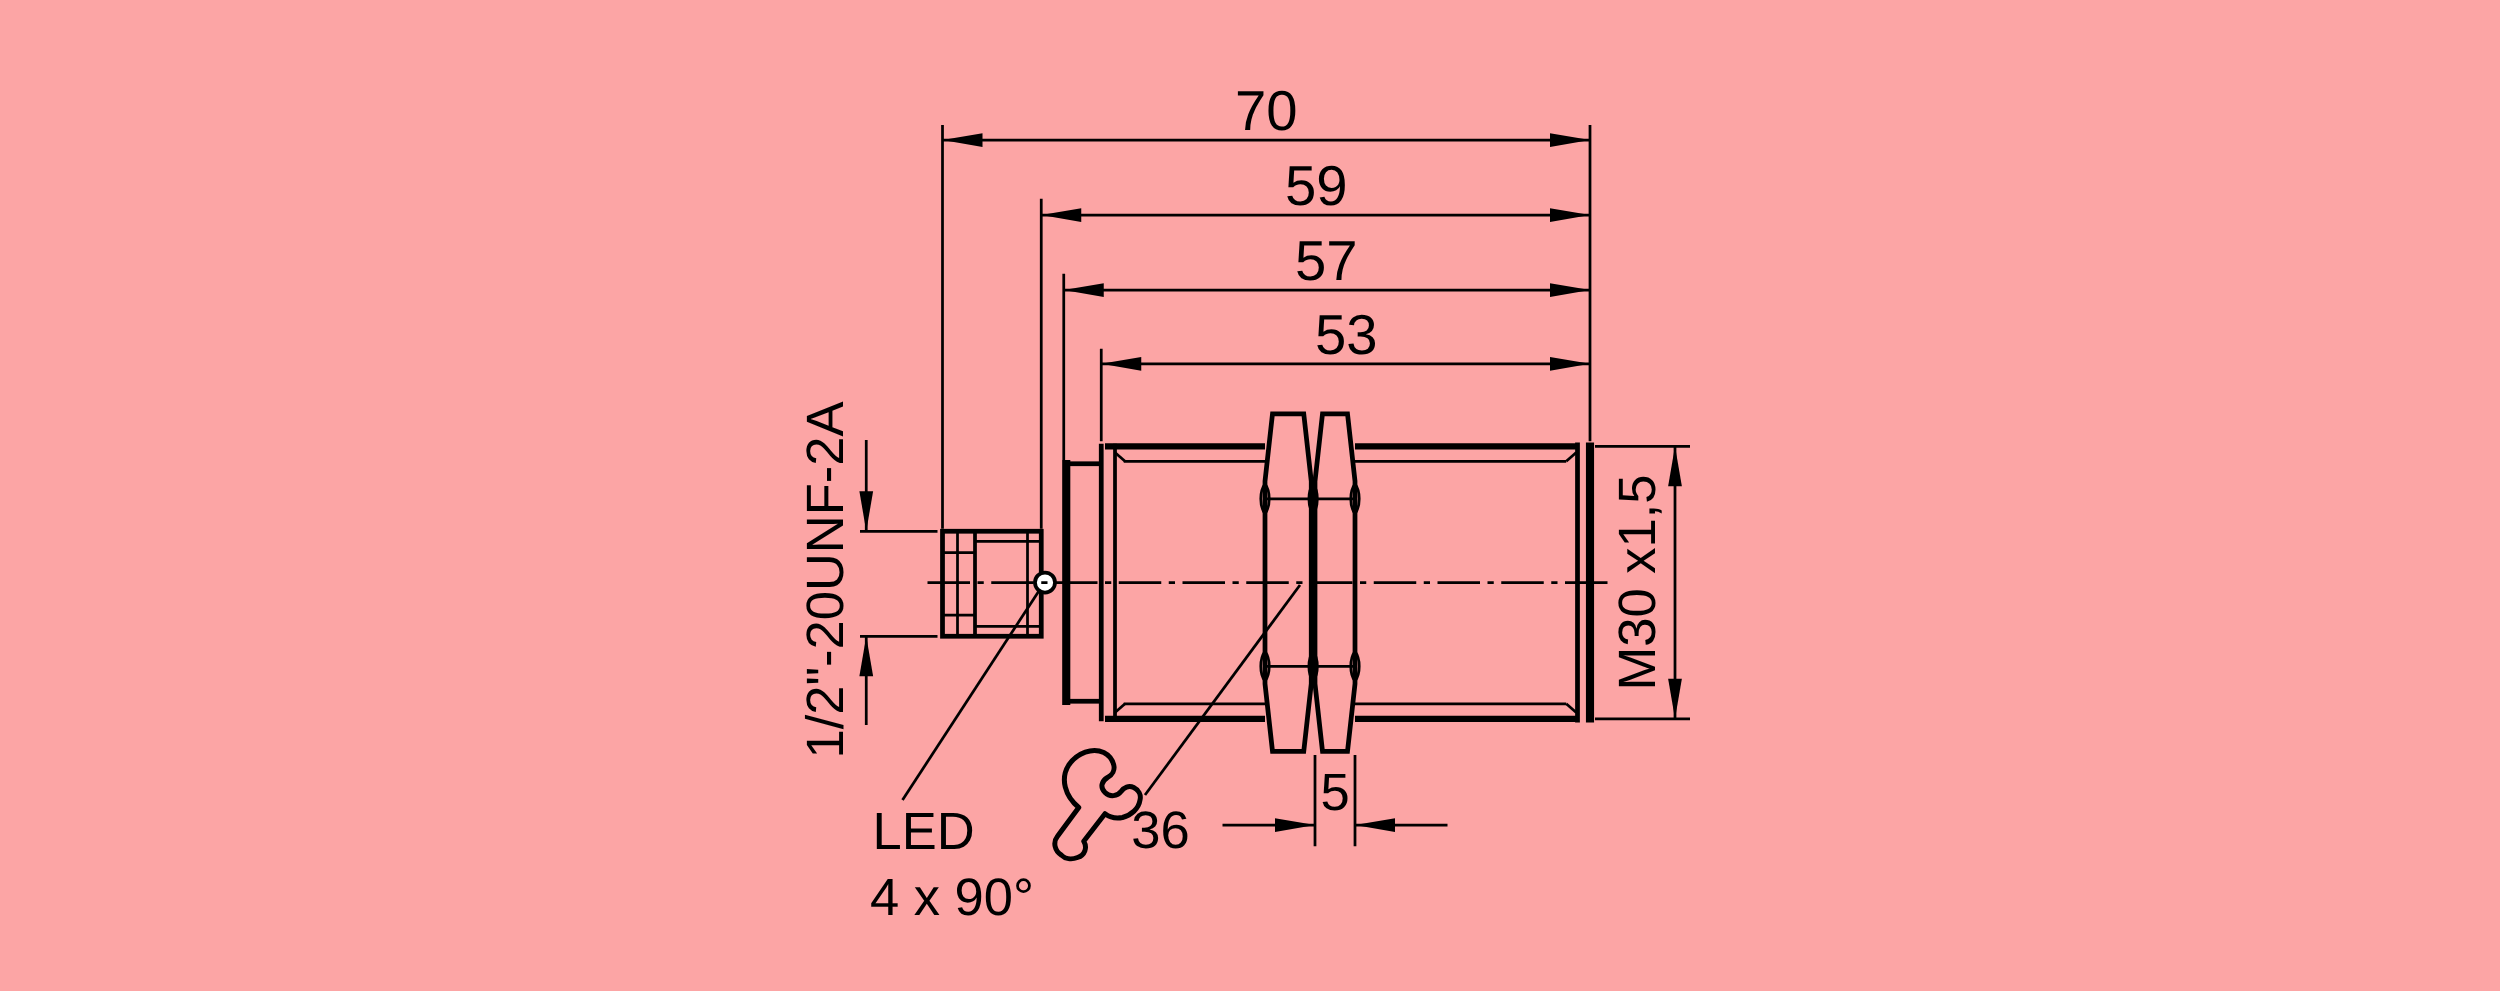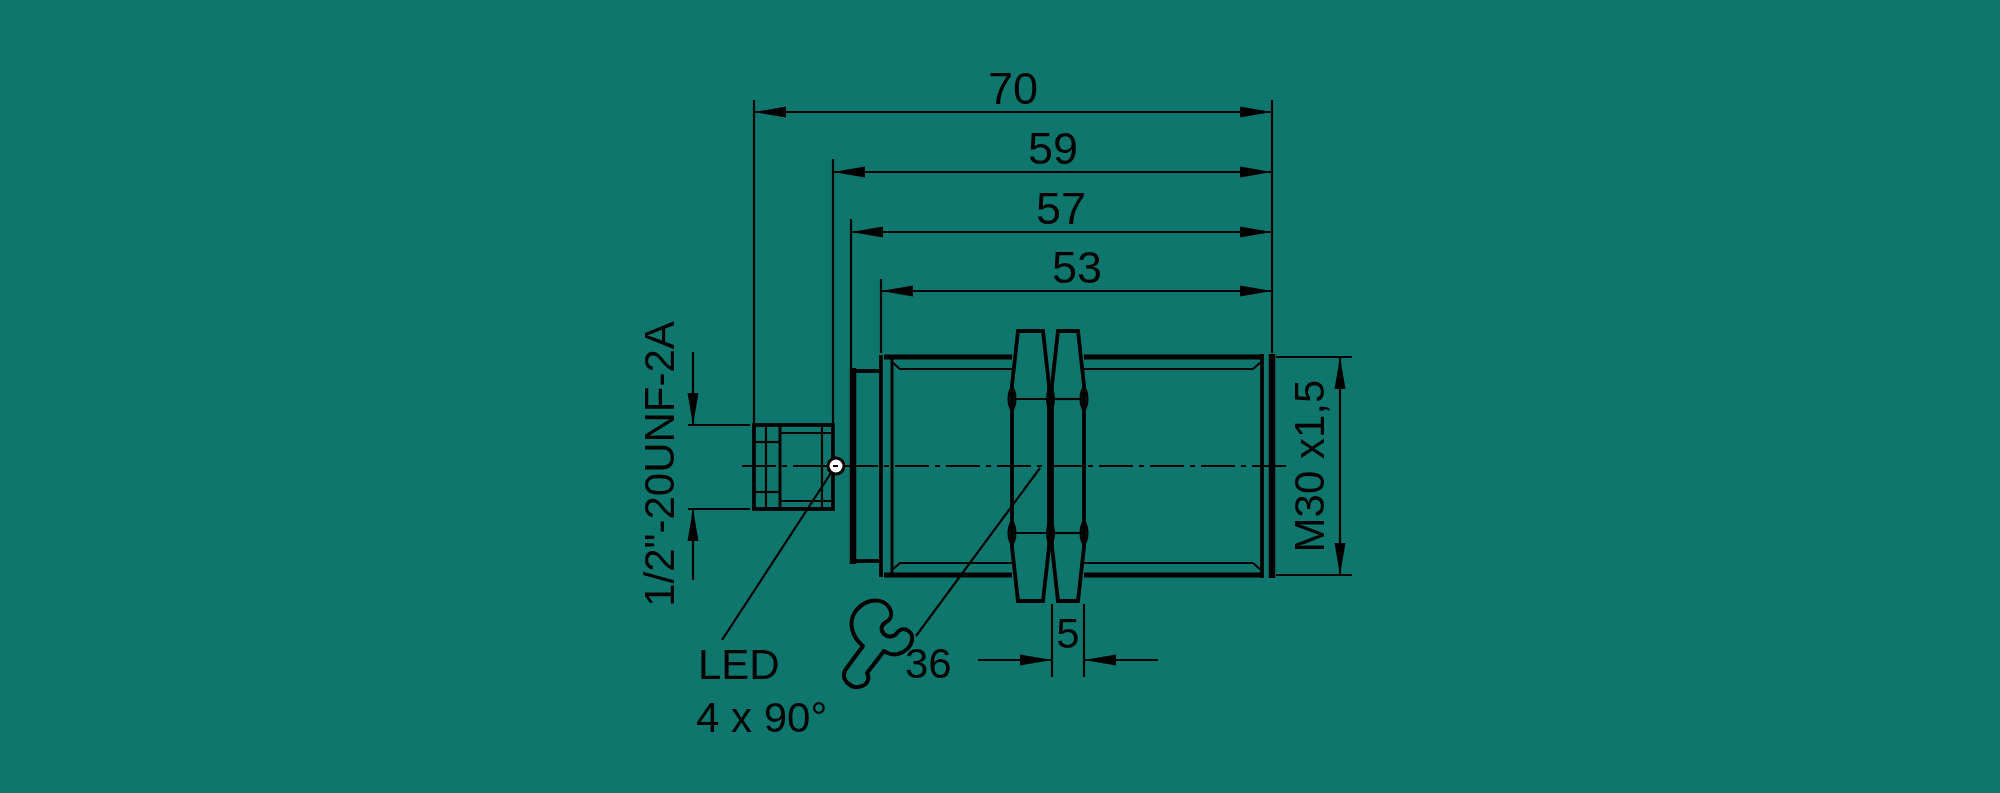--- a/index.html
+++ b/index.html
@@ -1,19 +1,19 @@
 <!DOCTYPE html>
 <html><head>
 <meta charset="utf-8">
 <style>
   html,body { margin:0; padding:0; background:#ffffff; }
   .stage {
     position:relative;
     width:2000px; height:793px;
-    background:#0f766e;
+    background:#fca5a5;
     font-family:"Liberation Sans", sans-serif;
     overflow:hidden;
   }
   svg { display:block; }
   text {
     font-family:"Liberation Sans", sans-serif;
     fill:#000000;
   }
   .dim-text  { font-size:45px; }
   .lbl-text  { font-size:42px; }

